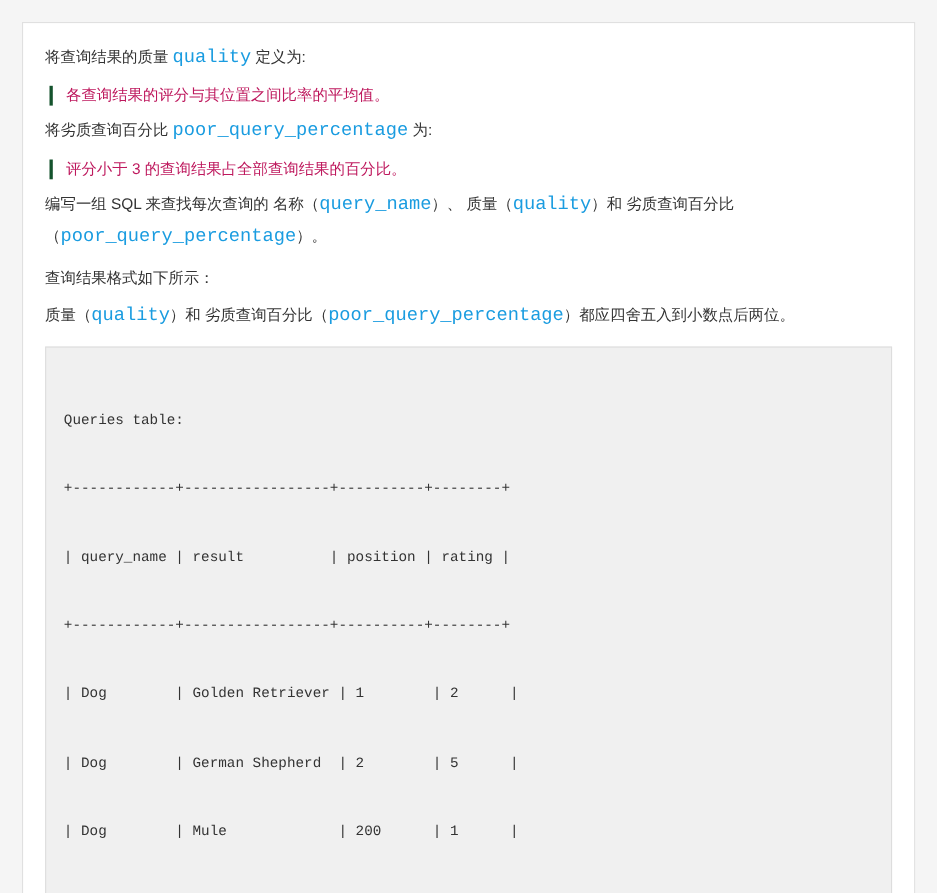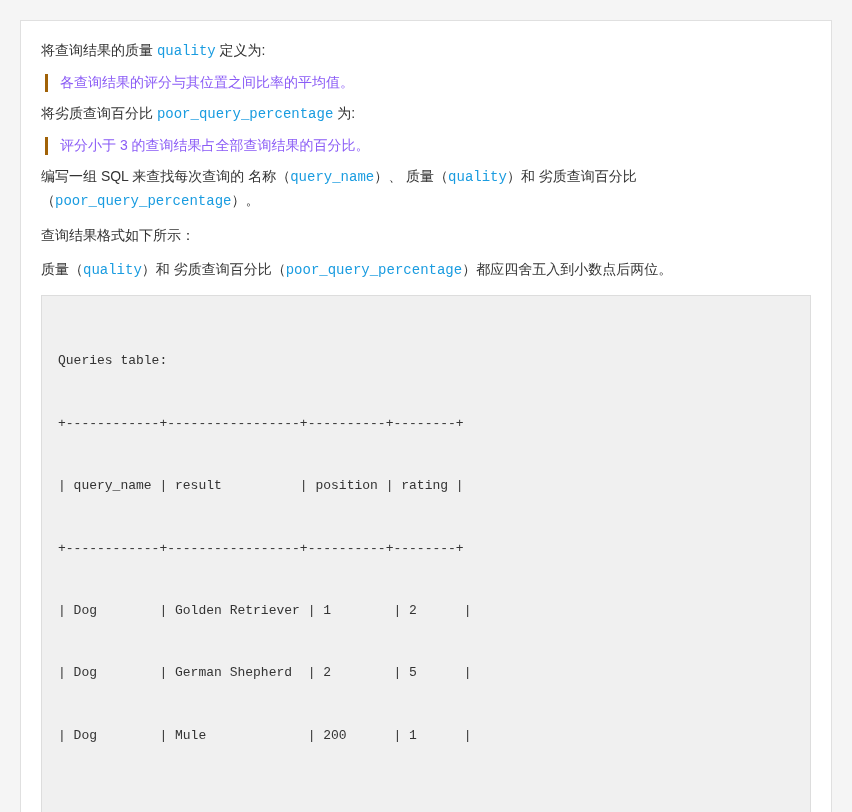--- a/index.html
+++ b/index.html
@@ -17,29 +17,29 @@
       padding: 18px 20px;
       border: 1px solid #e0e0e0;
       position: relative;
     }
     .para {
       margin-bottom: 10px;
       line-height: 1.7;
       color: #333;
     }
     .indent {
-      border-left: 3px solid #a16207;
+      border-left: 3px solid #14532d;
       padding-left: 12px;
       margin: 6px 0 10px 4px;
-      color: #8b5cf6;
+      color: #be185d;
     }
     .highlight-blue {
       color: #1a9ce0;
       font-family: 'Courier New', monospace;
-      font-size: 14px;
+      font-size: 17px;
     }
     .code-block {
       background: #f0f0f0;
       border: 1px solid #ddd;
       padding: 14px 16px;
       margin: 12px 0;
       font-family: 'Courier New', monospace;
       font-size: 13px;
       color: #333;
       line-height: 1.6;

